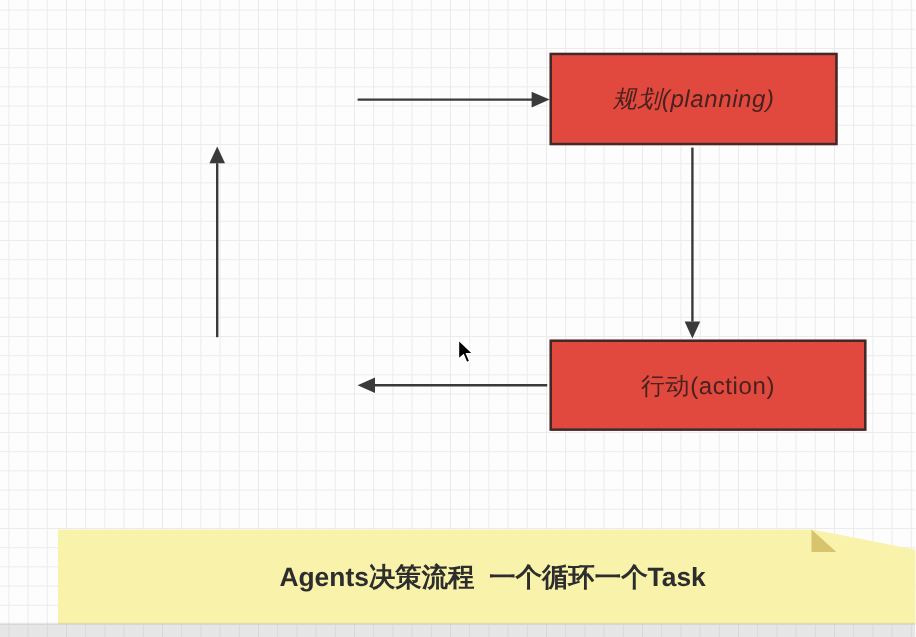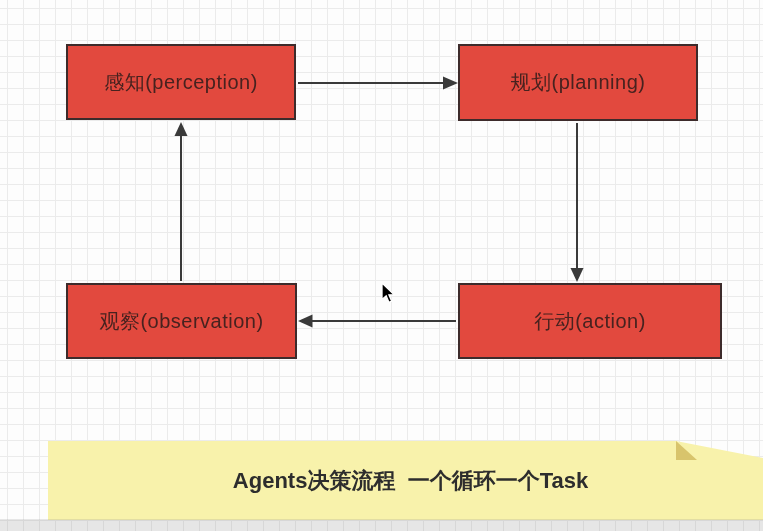--- a/index.html
+++ b/index.html
@@ -13,21 +13,21 @@
     background-position:7px 8px;
     font-family:"Liberation Sans","DejaVu Sans",sans-serif;
   }
   .node{
     position:absolute;box-sizing:border-box;
     background:#e2493e;border:2px solid #3d2b2b;
     display:flex;align-items:center;justify-content:center;
     color:#47221f;font-size:20px;letter-spacing:0.5px;
   }
   #node-perception{left:66px;top:44px;width:230px;height:76px;}
-  #node-planning{left:458px;top:44px;width:240px;height:77px;}
+  #node-planning{left:458px;top:44px;width:240px;height:77px;font-style:italic;}
   #node-observation{left:66px;top:283px;width:231px;height:76px;}
   #node-action{left:458px;top:283px;width:264px;height:76px;}
   .edges{position:absolute;left:0;top:0;width:763px;height:531px;}
   .note{
     position:absolute;left:48px;top:441px;width:725px;height:79px;
     background:#f8f2ab;
     clip-path:polygon(0 0, 628px 0, 100% 19px, 100% 100%, 0 100%);
     display:flex;align-items:center;justify-content:center;
     color:#2d2d2d;font-size:22px;font-weight:600;
   }
@@ -60,35 +60,29 @@
     <g>
       <line x1="456" y1="321" x2="312" y2="321" stroke="#3a3a3a" stroke-width="2"></line>
       <polygon points="298,321 312.5,314.5 312.5,327.5" fill="#3a3a3a"></polygon>
     </g>
     <g>
       <line x1="181" y1="281" x2="181" y2="136" stroke="#3a3a3a" stroke-width="2"></line>
       <polygon points="181,122 174.5,136 187.5,136" fill="#3a3a3a"></polygon>
     </g>
   </svg>
 
-  <div class="node" id="node-perception">
-    <span class="node-label">感知(perception)</span>
-  </div>
 
   <div class="node" id="node-planning">
     <span class="node-label">规划(planning)</span>
   </div>
 
   <div class="node" id="node-action">
     <span class="node-label">行动(action)</span>
   </div>
 
-  <div class="node" id="node-observation">
-    <span class="node-label">观察(observation)</span>
-  </div>
 
   <div class="note">
     <span class="note-label">Agents决策流程  一个循环一个Task</span>
   </div>
   <div class="note-fold"></div>
 
   <svg class="cursor" viewBox="0 0 20 22" xmlns="http://www.w3.org/2000/svg">
     <path d="M4,1 L4,17.5 L8.2,13.8 L10.9,20.3 L13.6,19.1 L10.9,12.8 L16.2,12.8 Z" fill="#000000" stroke="#ffffff" stroke-width="1.3"></path>
   </svg>
 

